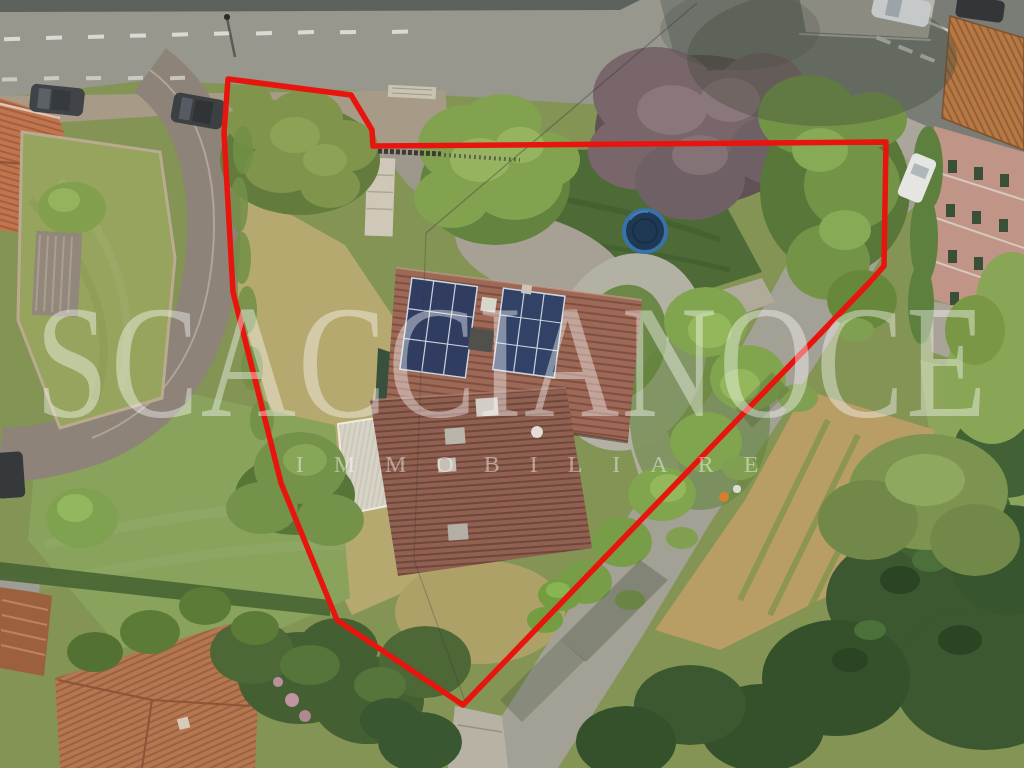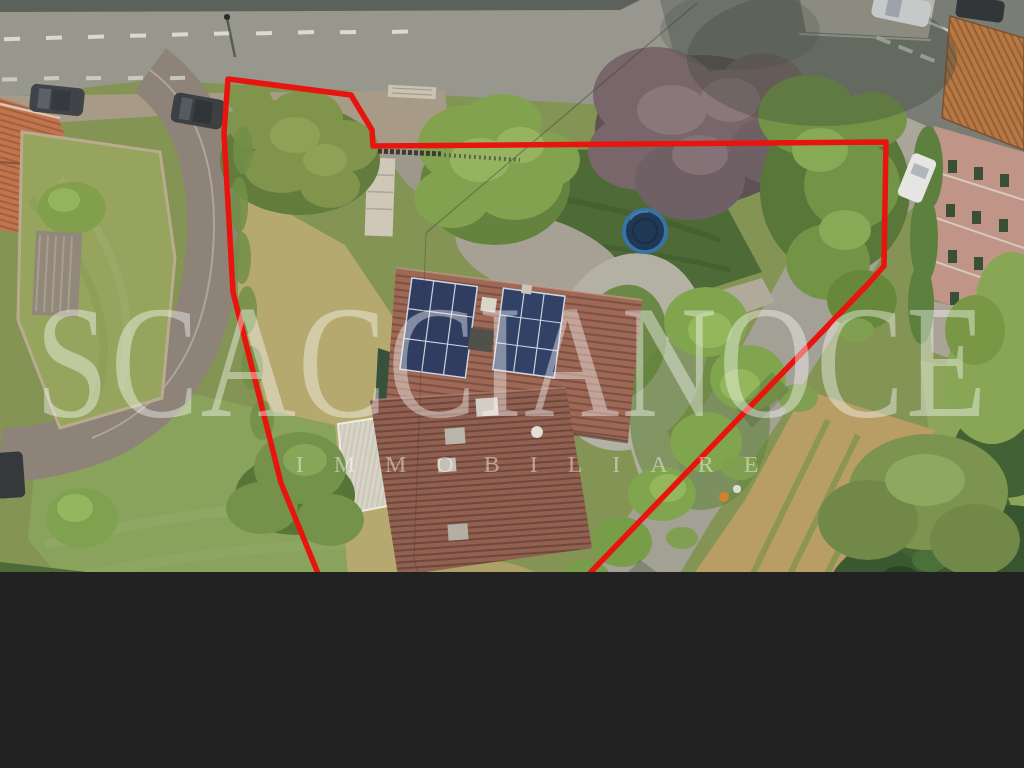--- a/index.html
+++ b/index.html
@@ -1,16 +1,16 @@
 <!DOCTYPE html>
 <html><head>
 <meta charset="utf-8">
 <style>
   html,body{margin:0;padding:0;background:#222;}
-  #stage{position:relative;width:1024px;height:572px;overflow:hidden;
+  #stage{position:relative;width:1024px;height:768px;overflow:hidden;
          font-family:"Liberation Sans","DejaVu Sans",sans-serif;}
   #scene{position:absolute;left:0;top:0;}
   .wm{position:absolute;left:0;width:1024px;text-align:center;color:#ffffff;
       font-family:"Liberation Serif","DejaVu Serif",serif;white-space:nowrap;
       pointer-events:none;line-height:1;}
   .wm1{top:296px;font-size:132px;letter-spacing:2px;opacity:.40;
        transform:scaleY(1.22);transform-origin:50% 50%;}
   .wm2{top:452px;font-size:24px;letter-spacing:30px;padding-left:30px;opacity:.44;}
 </style>
 </head>

